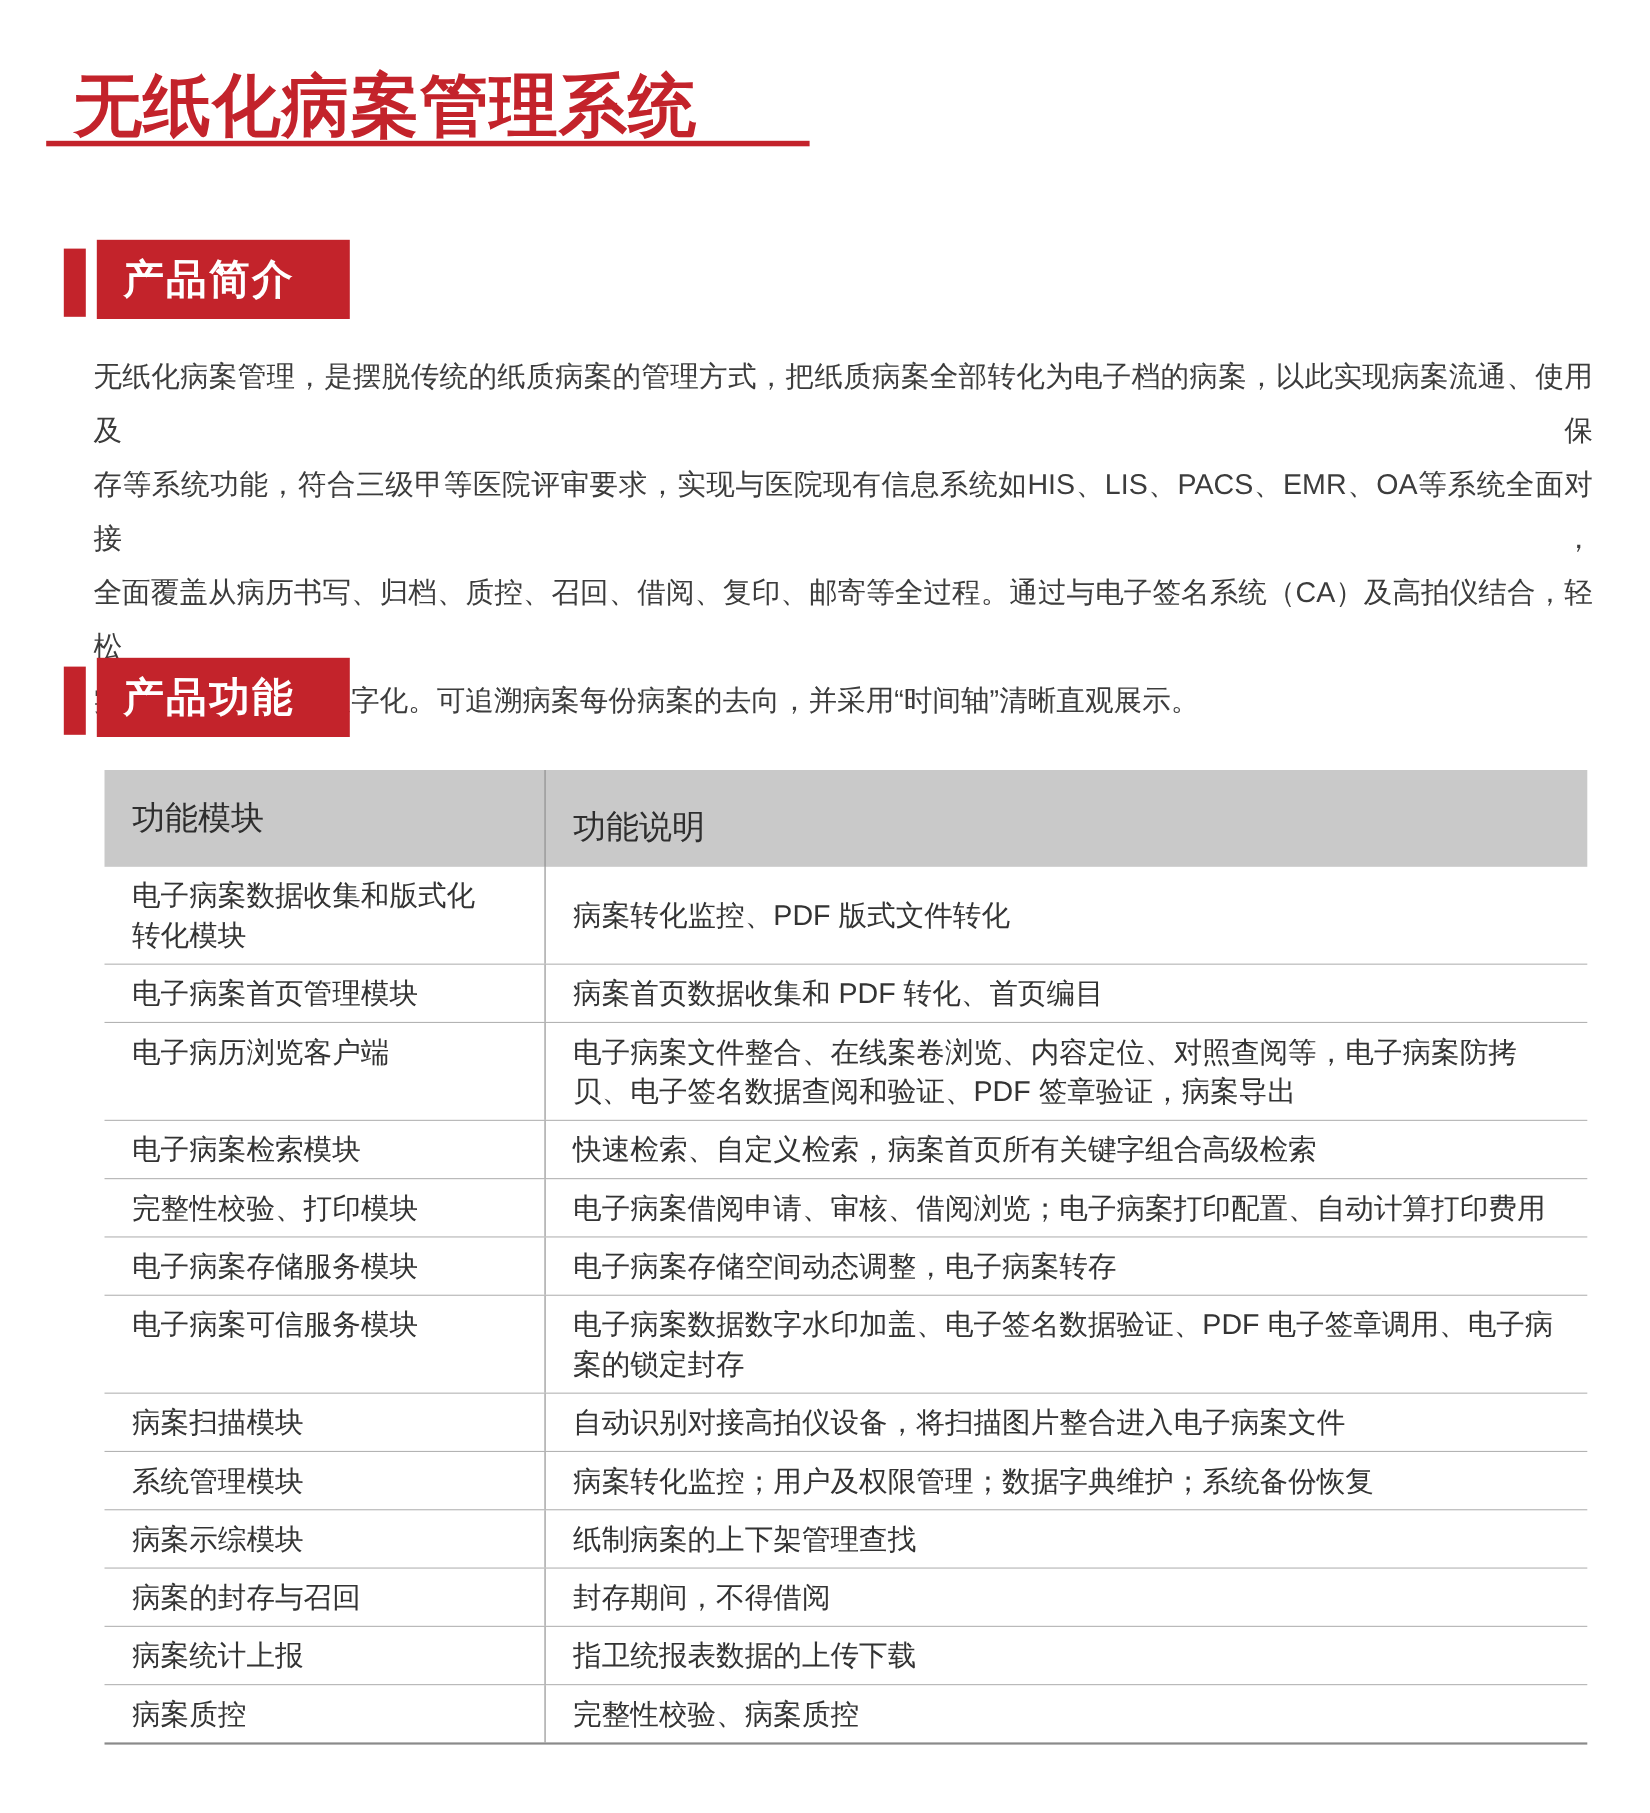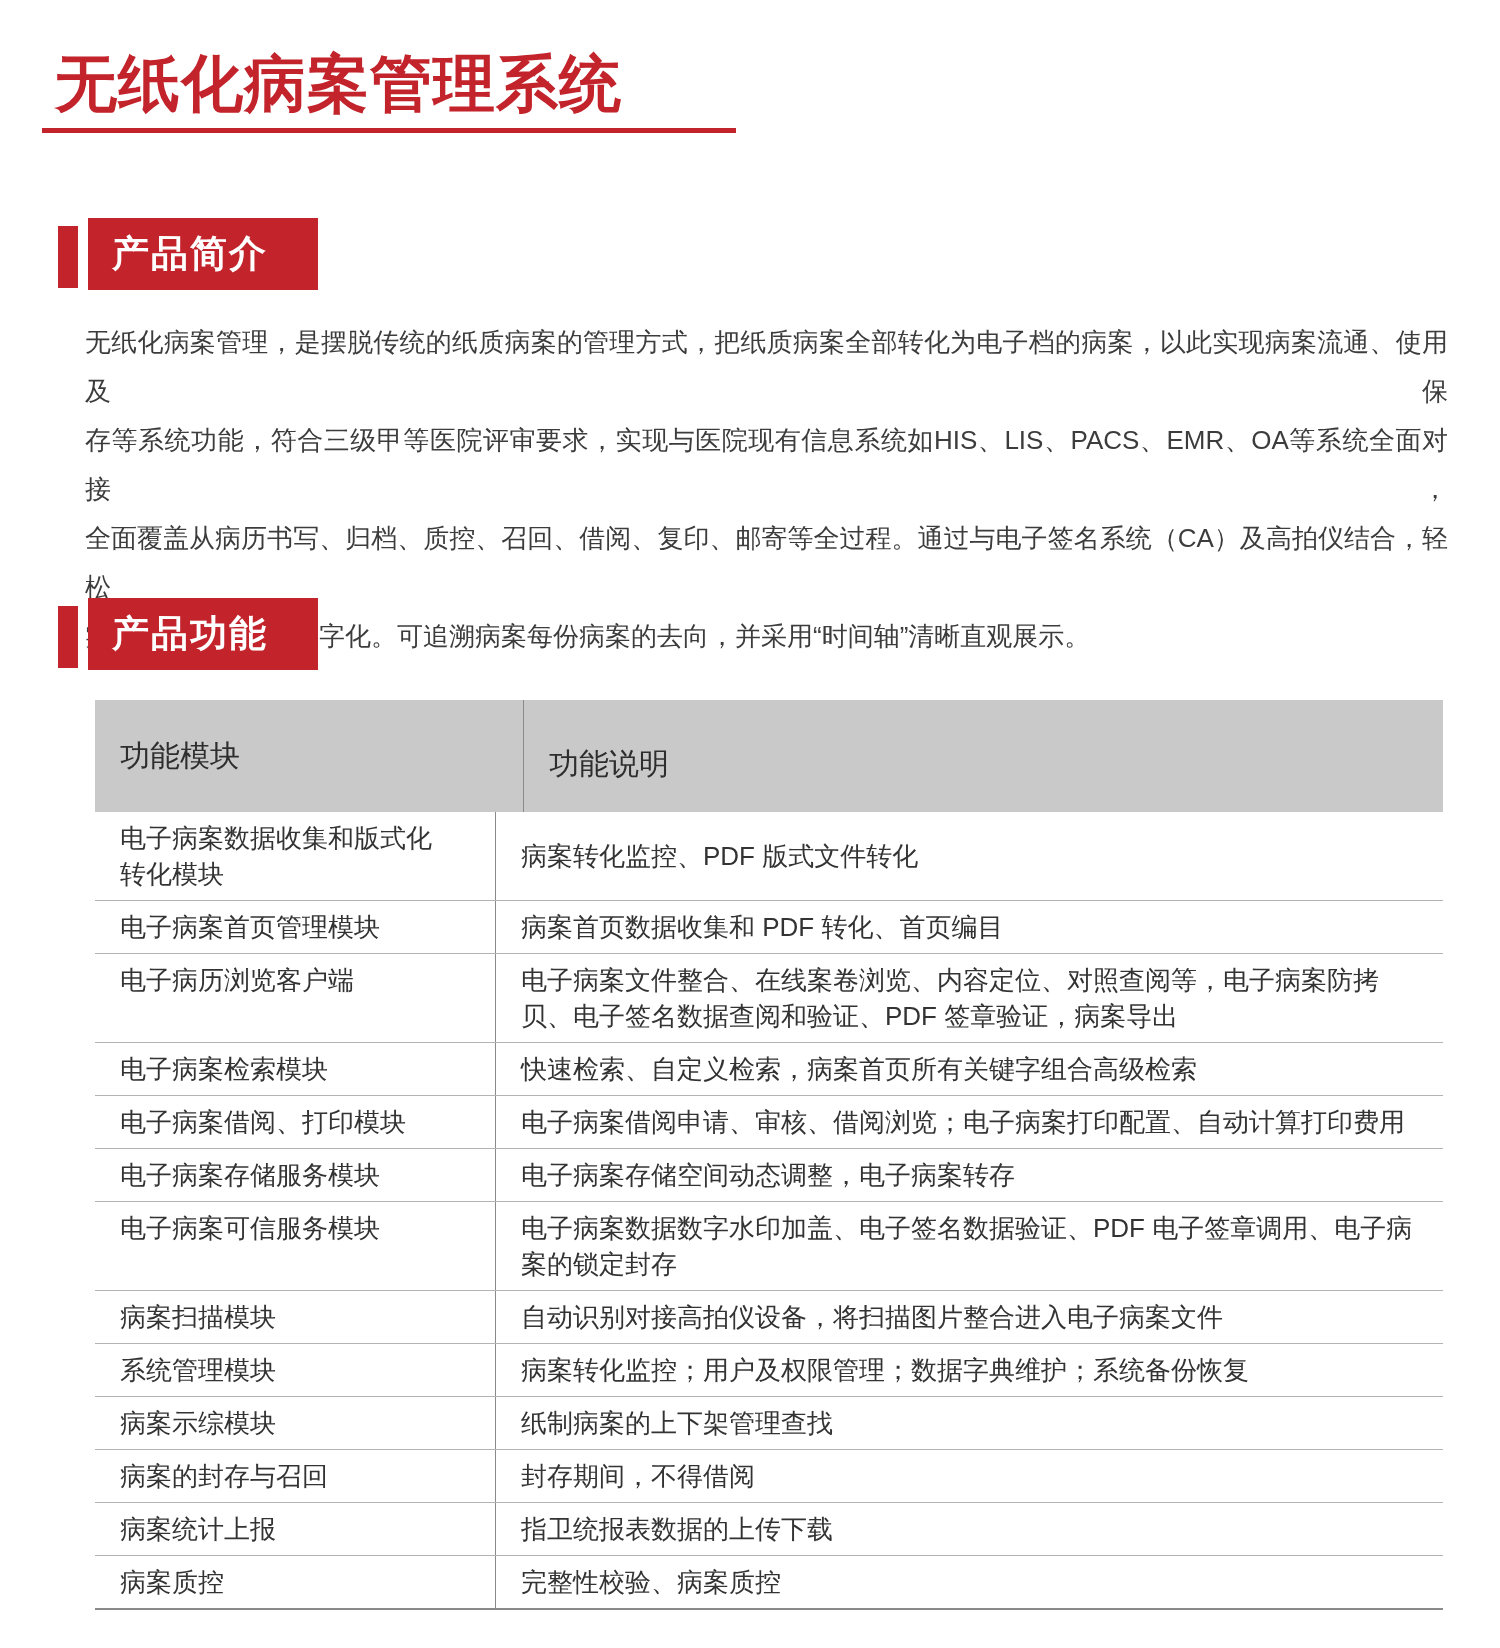--- a/index.html
+++ b/index.html
@@ -8,21 +8,21 @@
     --sep:#b3b3b3;
     --divider:#8a8a8a;
     --text:#3c3c3c;
   }
   html,body{margin:0;padding:0;background:#ffffff;}
   body{font-family:"Liberation Sans","DejaVu Sans",sans-serif;}
   .page{position:relative;width:1500px;height:1648px;background:#ffffff;overflow:hidden;}
 
   
   .title{
-    position:absolute;left:55px;top:42px;margin:0;
+    position:absolute;left:55px;top:42px;margin:12px;
     font-size:62px;font-weight:bold;color:var(--red);
     letter-spacing:1px;white-space:nowrap;
   }
   .title-underline{
     position:absolute;left:42px;top:128px;width:694px;height:5px;
     background:var(--red);
   }
 
   
   .section-header{position:absolute;left:58px;width:400px;height:60px;}
@@ -46,23 +46,23 @@
   }
   .intro-line{text-align:justify;text-align-last:justify;word-break:break-all;}
   .intro-line.last{text-align-last:left;}
 
   
   .features-table{
     position:absolute;left:95px;top:700px;width:1348px;
     color:#333333;
   }
   .t-header{
-    display:flex;align-items:center;height:112px;
+    display:flex;align-items:center;height:88px;
     background:var(--header-bg);
-    font-size:30px;color:#2e2e2e;gap:28px;
+    font-size:30px;color:#2e2e2e;
   }
   .t-header .cell-module{padding:0 0 0 25px;}
   .t-header .cell-desc{display:flex;align-items:center;padding:16px 0 0 25px;}
   .cell-module{
     flex:0 0 400px;width:400px;box-sizing:border-box;
     padding:8px 55px 8px 25px;
   }
   .cell-desc{
     flex:1 1 auto;box-sizing:border-box;
     border-left:1px solid var(--divider);
@@ -119,21 +119,21 @@
         </div>
         <div class="t-row">
           <div class="cell-module">电子病历浏览客户端</div>
           <div class="cell-desc">电子病案文件整合、在线案卷浏览、内容定位、对照查阅等，电子病案防拷贝、电子签名数据查阅和验证、PDF 签章验证，病案导出</div>
         </div>
         <div class="t-row">
           <div class="cell-module">电子病案检索模块</div>
           <div class="cell-desc">快速检索、自定义检索，病案首页所有关键字组合高级检索</div>
         </div>
         <div class="t-row">
-          <div class="cell-module">电子病案借阅、打印模块</div>
+          <div class="cell-module">完整性校验、打印模块</div>
           <div class="cell-desc">电子病案借阅申请、审核、借阅浏览；电子病案打印配置、自动计算打印费用</div>
         </div>
         <div class="t-row">
           <div class="cell-module">电子病案存储服务模块</div>
           <div class="cell-desc">电子病案存储空间动态调整，电子病案转存</div>
         </div>
         <div class="t-row">
           <div class="cell-module">电子病案可信服务模块</div>
           <div class="cell-desc">电子病案数据数字水印加盖、电子签名数据验证、PDF 电子签章调用、电子病案的锁定封存</div>
         </div>

